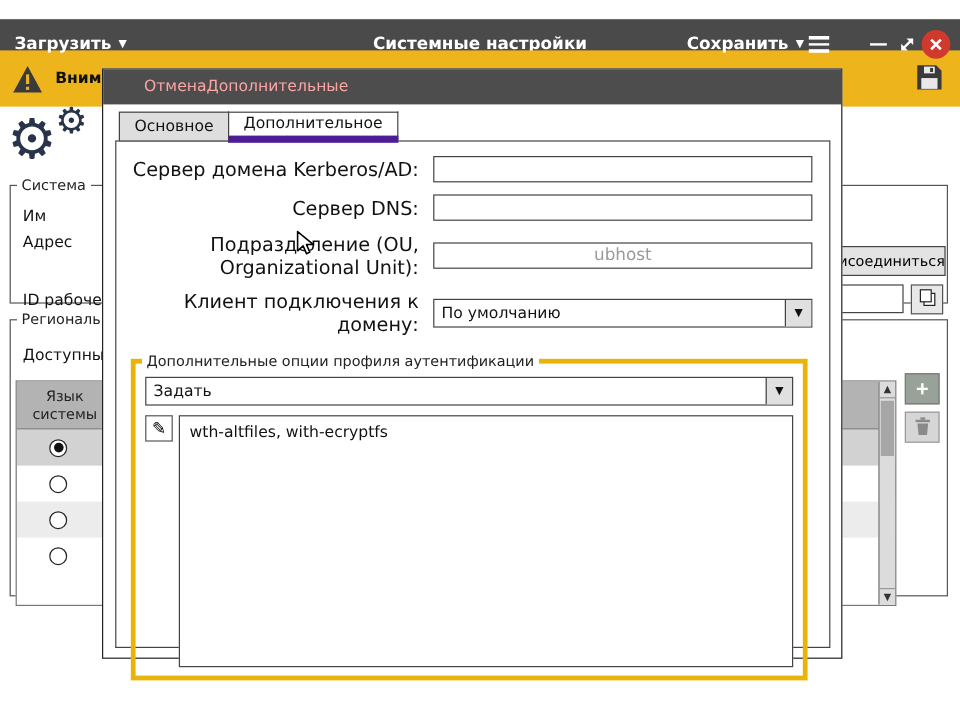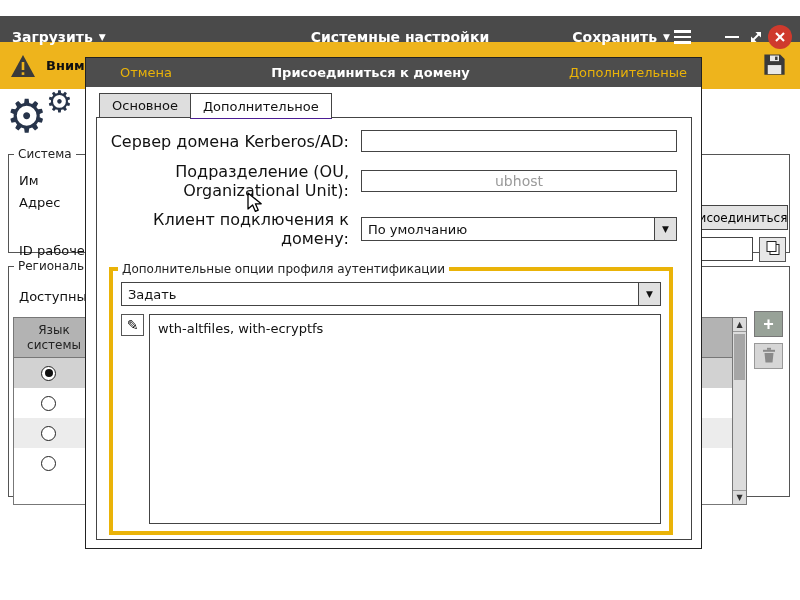--- a/index.html
+++ b/index.html
@@ -57,27 +57,27 @@
   .lt-up { top:0; border-bottom:1px solid #999; }
   .lt-down { bottom:0; border-top:1px solid #999; }
   .lt-thumb { position:absolute; left:1px; right:1px; top:16px; height:46px; background:#a6a6a6; cursor:pointer; }
 
   .add-btn { position:absolute; left:754px; top:222px; width:29px; height:26px; background:#98a298; border:1px solid #777; color:#fff; font-size:18px; font-weight:bold; line-height:1; padding:0; cursor:pointer; }
   .del-btn { position:absolute; left:754px; top:254px; width:29px; height:26px; background:#d6d6d6; border:1px solid #999; padding:0; cursor:pointer; }
 
   
   .dialog { position:absolute; left:85px; top:57px; width:617px; height:492px; background:#fff; border:1px solid #222; z-index:10; }
   .dlg-header { height:29px; background:#4d4d4d; color:#fff; display:flex; align-items:center; padding:0 14px; }
-  .dlg-btn { background:none; border:none; color:#eab308; font-size:13px; font-family:inherit; cursor:pointer; }
+  .dlg-btn { background:none; border:none; color:#fca5a5; font-size:13px; font-family:inherit; cursor:pointer; }
   .dlg-cancel { margin-left:20px; }
   .dlg-title { flex:1; text-align:center; font-weight:bold; font-size:13px; }
   .dlg-tabs { position:absolute; left:13px; top:35px; display:flex; z-index:3; }
   .tab { height:25px; padding:0 12px; display:flex; align-items:center; font-size:13px; background:#dedede; border:1px solid #444; cursor:pointer; }
   .tab + .tab { margin-left:-1px; }
-  .tab.active { background:#fff; height:26px; border-bottom:1px solid #4c1d95; }
+  .tab.active { background:#fff; height:26px; border-bottom:6px solid #4c1d95; }
   .dlg-panel { position:absolute; left:10px; top:59px; width:596px; height:423px; border:1px solid #444; background:#fff; }
 
   .form-row { display:flex; align-items:center; margin:10px 14px 0 0; }
   .form-row:first-child { margin-top:12px; }
   .form-row label { width:252px; text-align:right; margin-right:12px; font-size:16px; }
   .txt-input { flex:1; height:22px; border:1px solid #444; font-size:14px; padding:0 6px; font-family:inherit; background:#fff;text-align:center; }
   .txt-input::placeholder { color:#9a9a9a; }
 
   .combo { flex:1; height:24px; border:1px solid #444; display:flex; align-items:center; background:#fff; cursor:pointer; }
   .combo-value { flex:1; padding-left:6px; font-size:13px; white-space:nowrap; overflow:hidden; }
@@ -209,32 +209,35 @@
         <rect x="1" y="2.8" width="12" height="2" fill="#8a8a8a"></rect>
         <rect x="5" y="0.8" width="4" height="2" fill="#8a8a8a"></rect>
         <path d="M2.5 6 h9 l-1 9.5 h-7 z" fill="#8a8a8a"></path>
       </svg>
     </button>
   </main>
 
   <section class="dialog">
     <header class="dlg-header">
       <button class="dlg-btn dlg-cancel">Отмена</button>
-      <div class="dlg-title">Присоединиться к домену</div>
       <button class="dlg-btn">Дополнительные</button>
     </header>
 
     <div class="dlg-tabs">
       <div class="tab">Основное</div>
       <div class="tab active">Дополнительное</div>
     </div>
 
     <div class="dlg-panel">
       <div class="form-row">
         <label>Сервер домена Kerberos/AD:</label>
+        <input class="txt-input" style="">
+      </div>
+      <div class="form-row">
+        <label>Сервер DNS:</label>
         <input class="txt-input" style="">
       </div>
       <div class="form-row">
         <label>Подразделение (OU, Organizational Unit):</label>
         <input class="txt-input" placeholder="ubhost" style="">
       </div>
       <div class="form-row">
         <label>Клиент подключения к домену:</label>
         <div class="combo">
           <span class="combo-value">По умолчанию</span>

